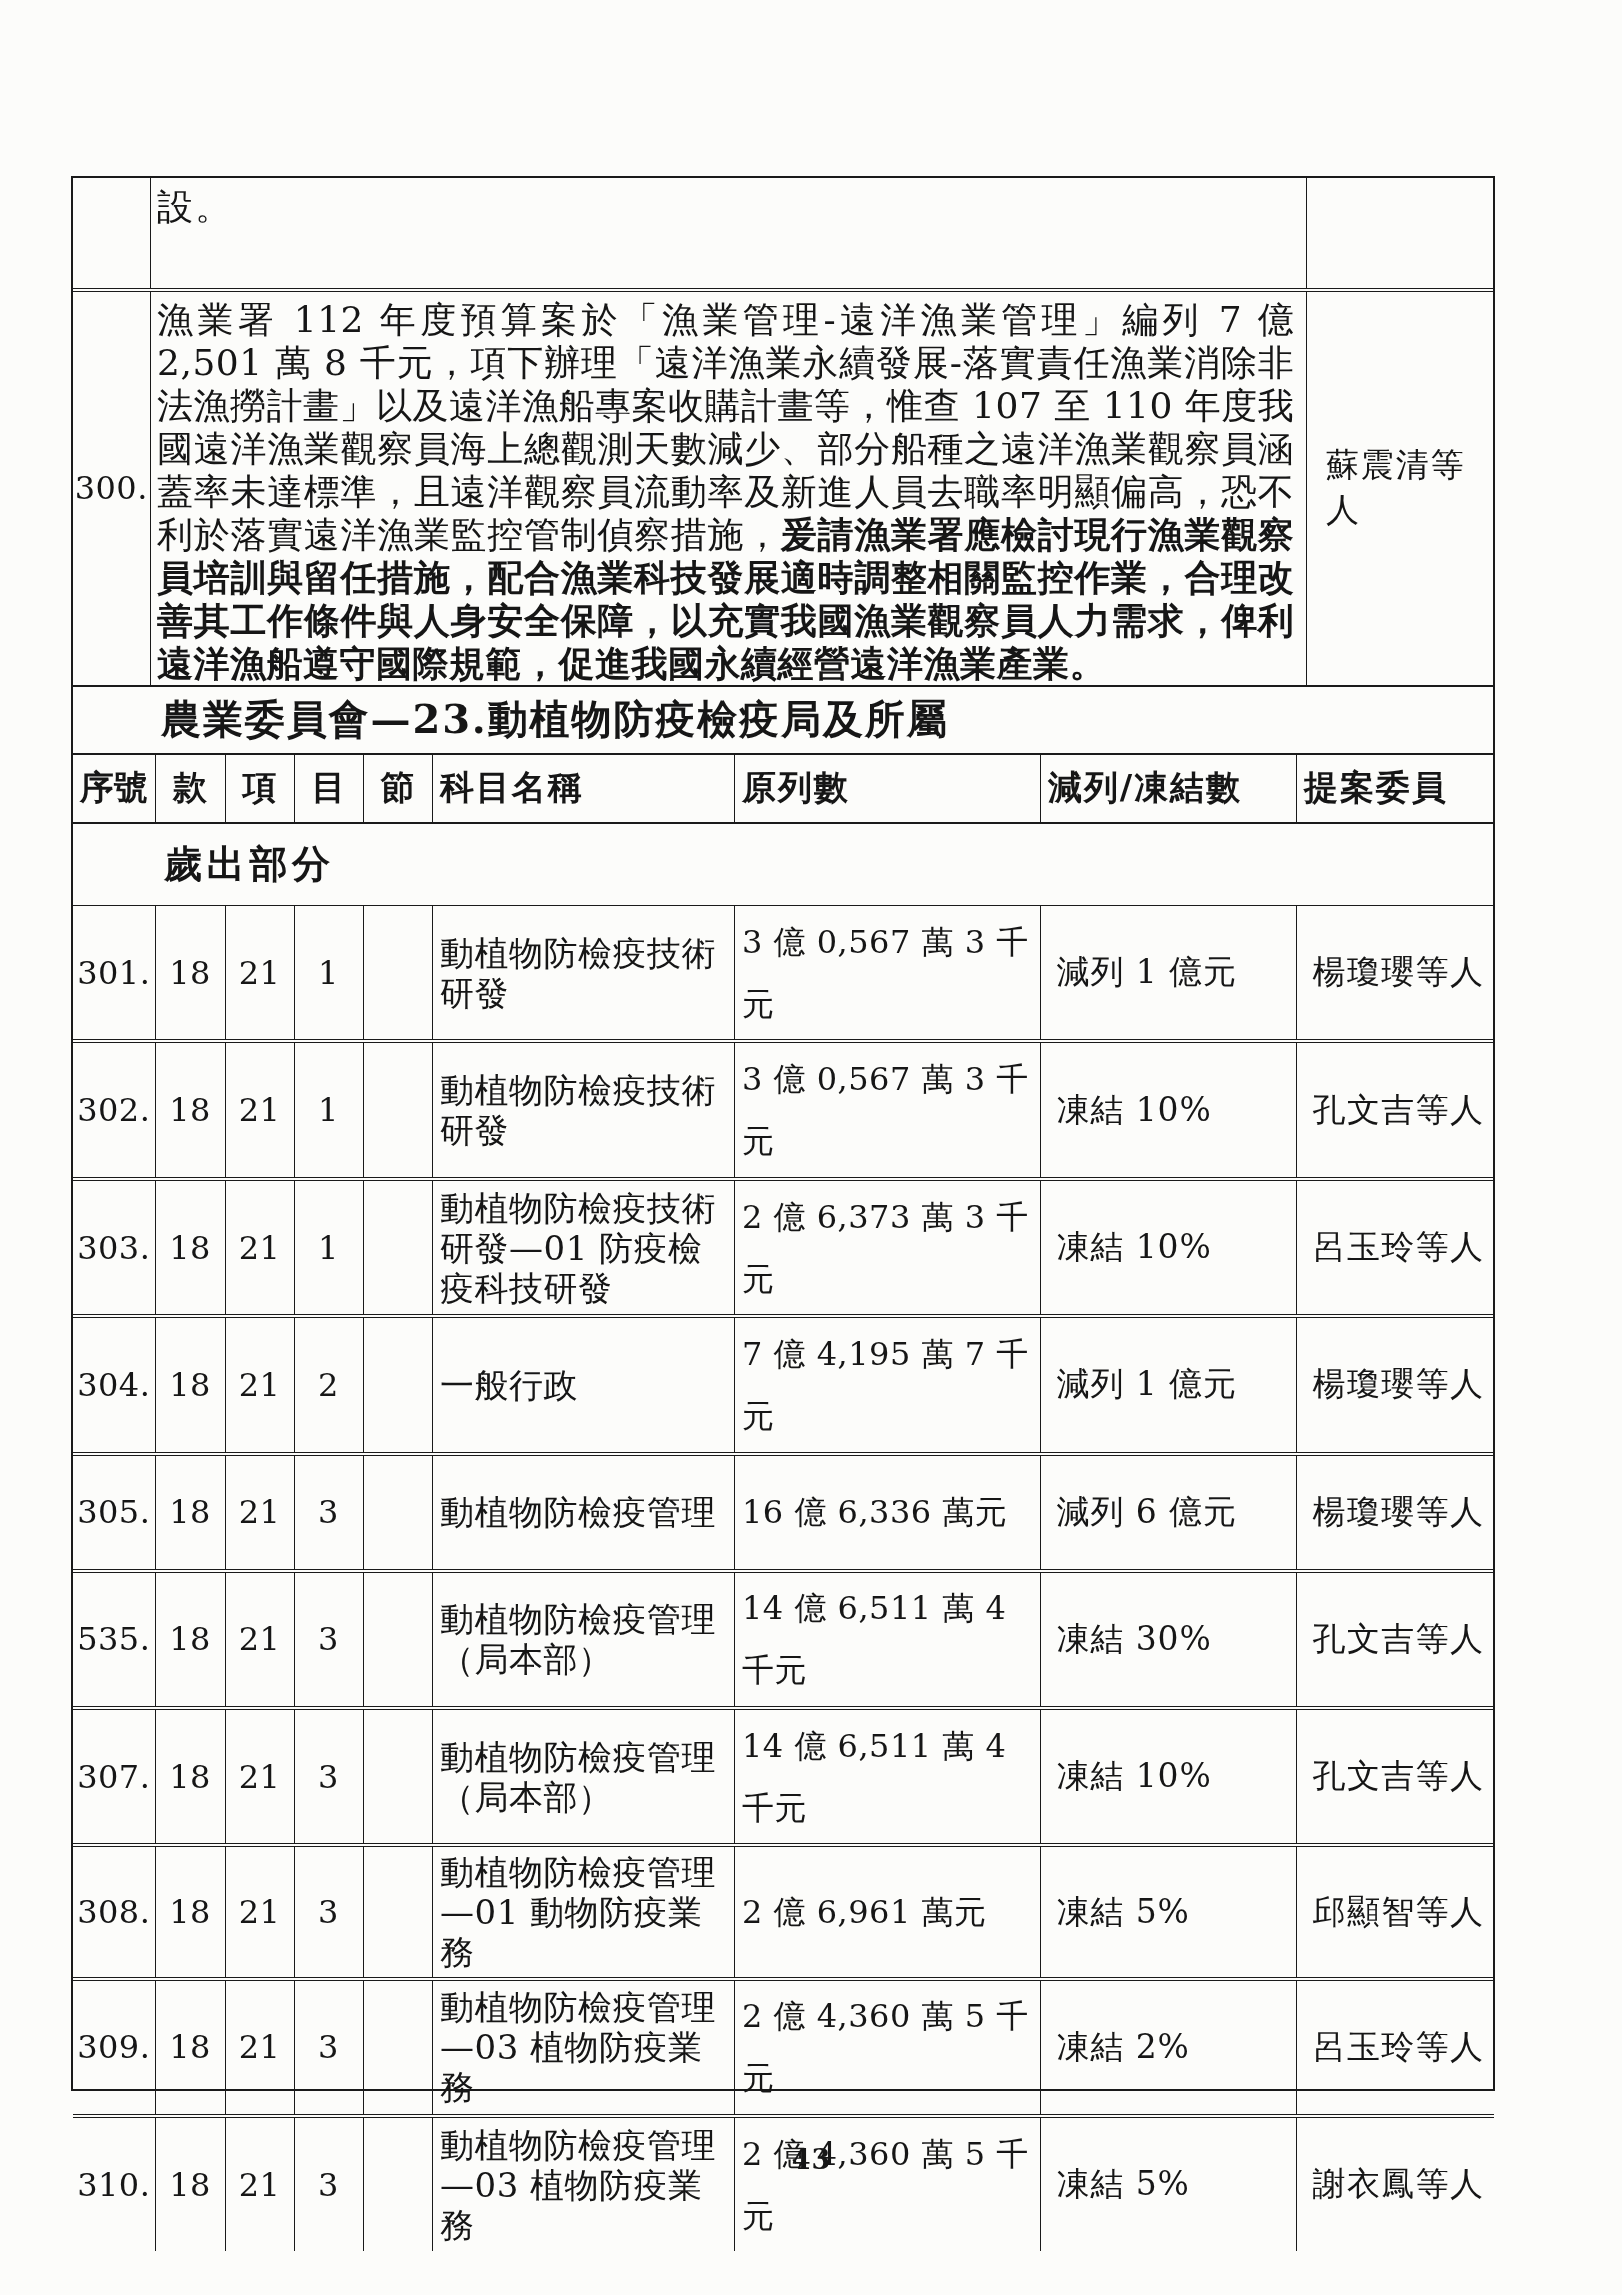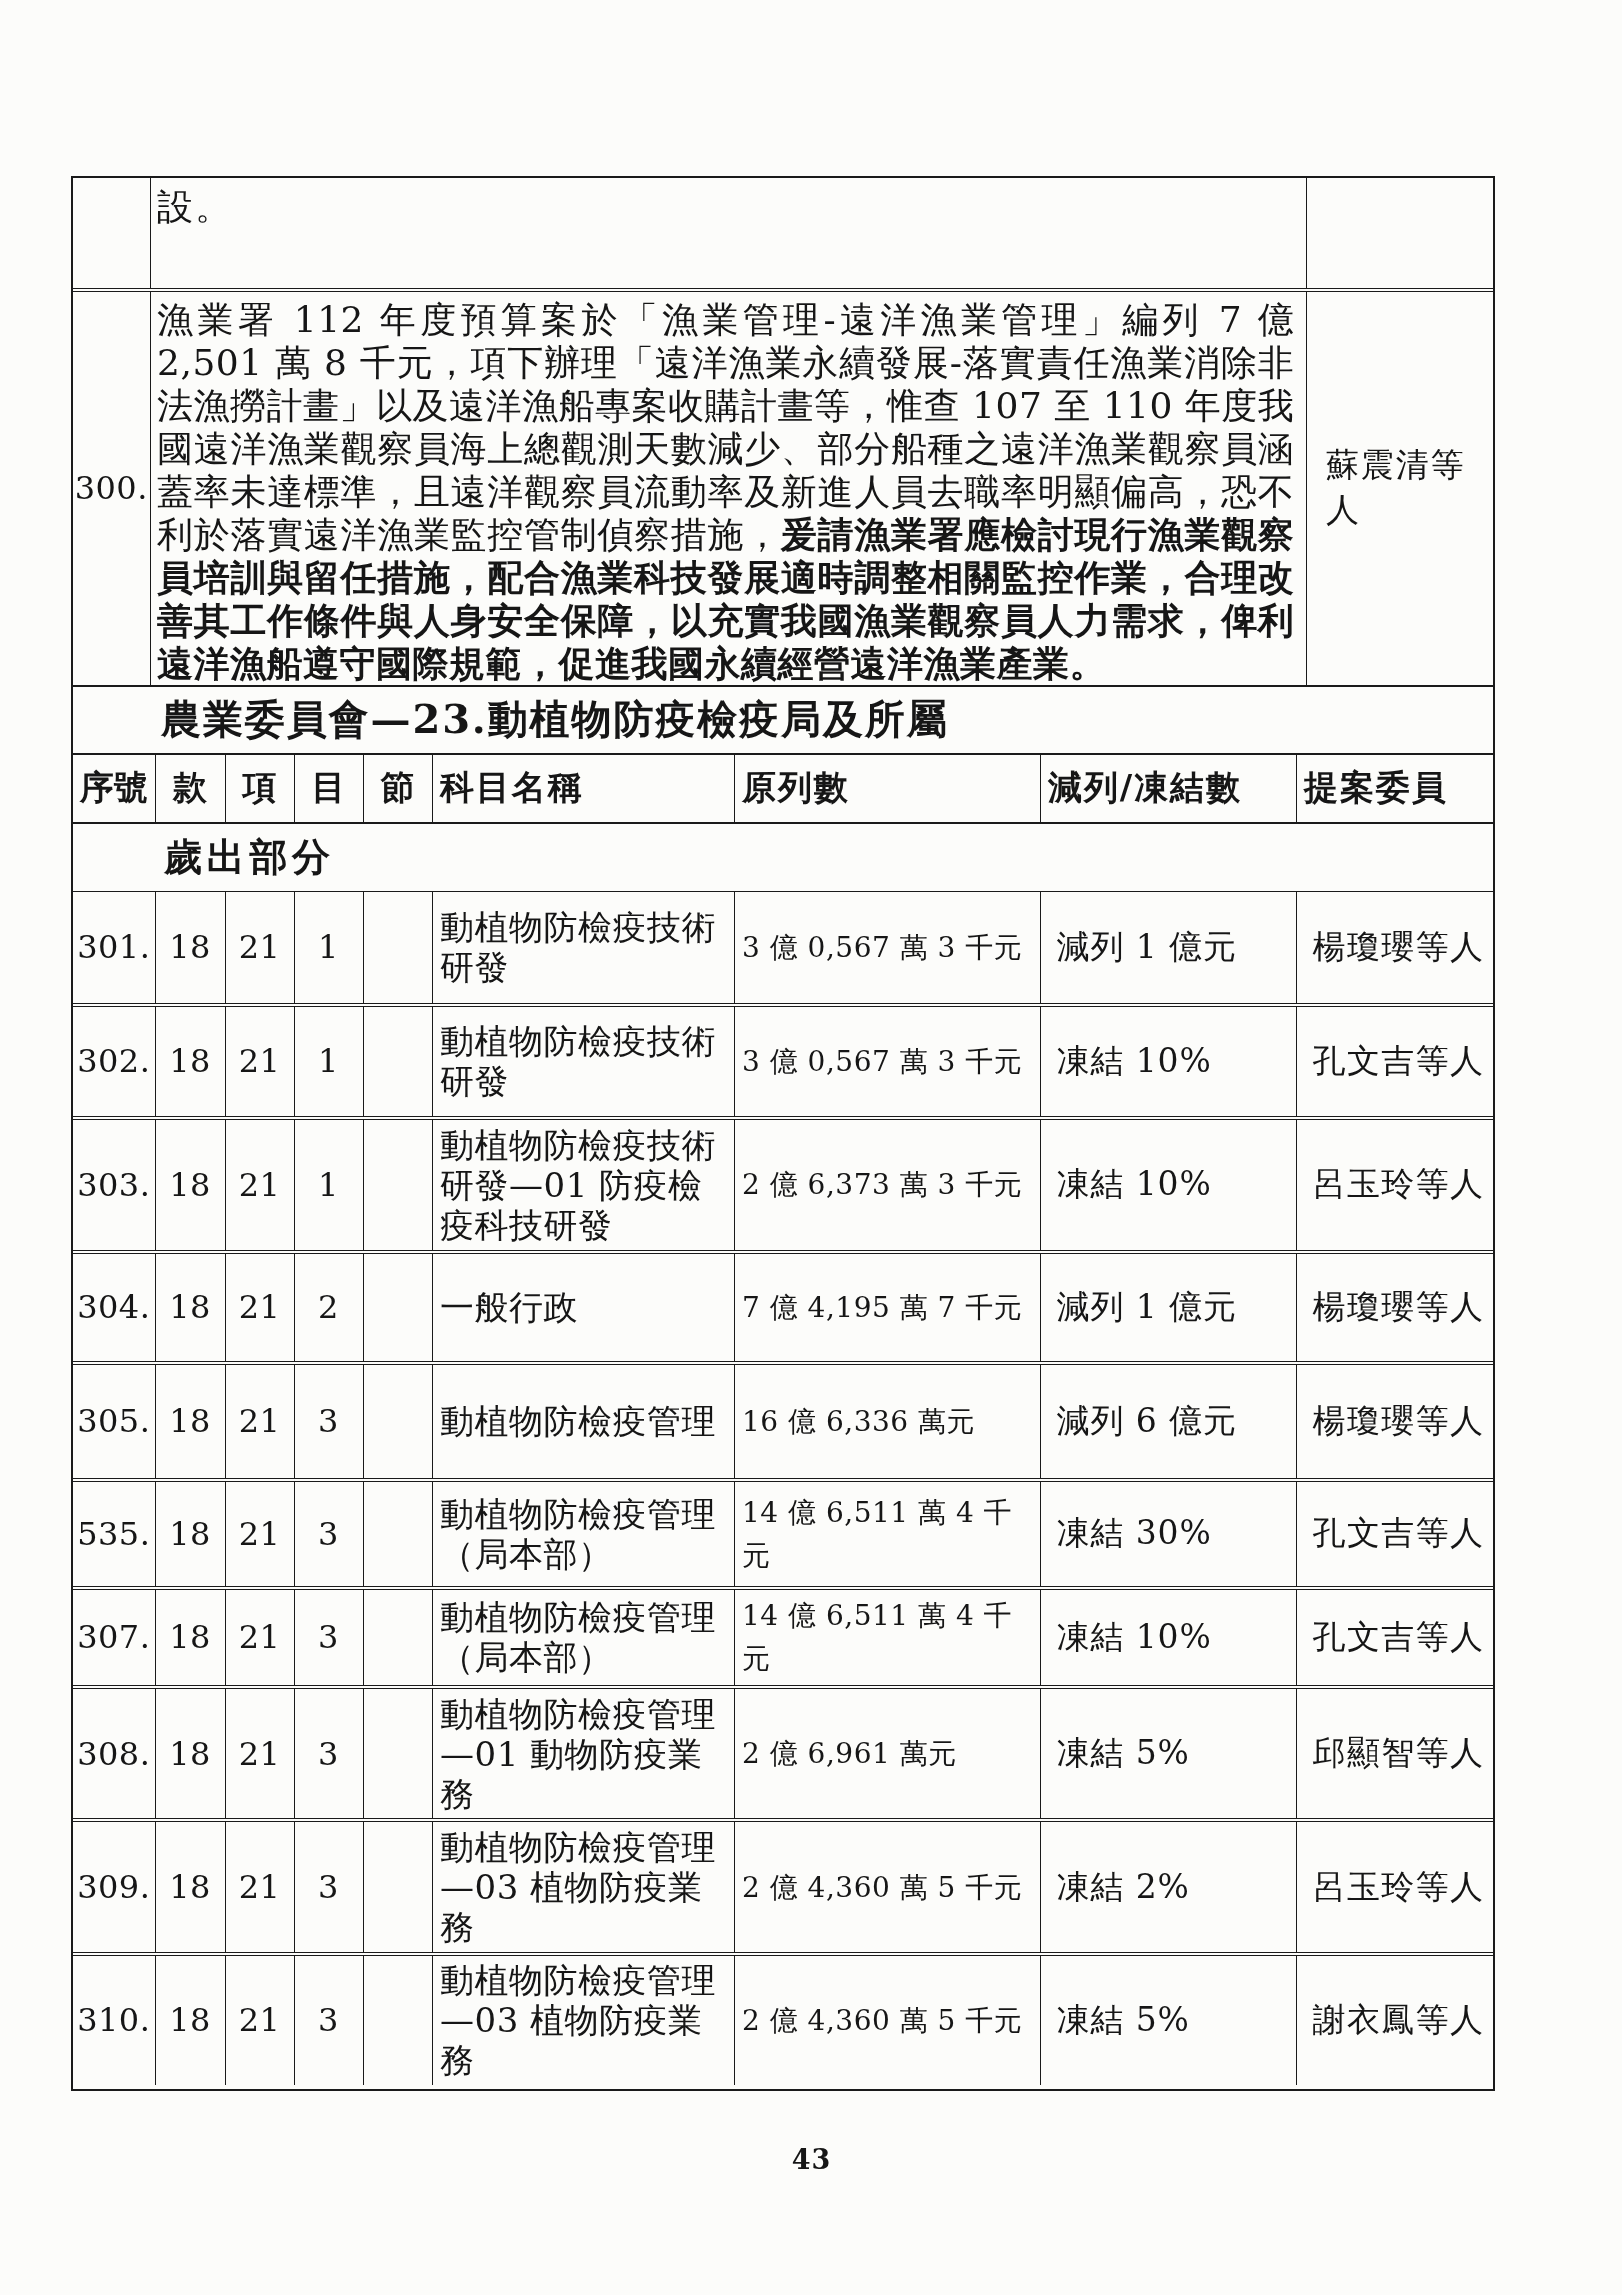--- a/index.html
+++ b/index.html
@@ -44,39 +44,39 @@
   
   .t-budget td{border-right:1.4px solid #1a1a1a;}
   .t-budget td:last-child{border-right:none;}
   .t-budget tr.hdr{height:68px;}
   .t-budget tr.hdr td{
     border-bottom:2.8px solid #1a1a1a;font-weight:bold;font-size:34px;
     letter-spacing:1.9px;
   }
   .t-budget tr.hdr td.h-center{text-align:center;letter-spacing:0;}
   .t-budget tr.hdr td.h-left{padding-left:7.5px;}
-  .t-budget tr.sec{height:69px;}
+  .t-budget tr.sec{height:83px;}
   .t-budget tr.sec td{
     border-bottom:1.4px solid #1a1a1a;font-weight:bold;font-size:38px;
     letter-spacing:4.7px;padding-left:91px;
   }
   .t-budget tr.data td{border-top:4.7px double #1a1a1a;}
   .t-budget tr.data.first td{border-top:none;}
   .t-budget tr.r301,.t-budget tr.r302{height:113px;}
   .t-budget tr.r303{height:134px;}
   .t-budget tr.r304{height:111px;}
   .t-budget tr.r305{height:117px;}
   .t-budget tr.r306{height:108px;}
   .t-budget tr.r307{height:81px;}
   .t-budget tr.r308{height:123px;}
   .t-budget tr.r309{height:124px;}
   .t-budget tr.r310{height:131px;}
   .c-num{text-align:center;font-size:32px;letter-spacing:0.5px;}
   .c-subj{padding:4.7px 3.7px 4.7px 7.5px;font-size:34px;line-height:40px;letter-spacing:0.5px;}
-  .c-amt{padding:4.7px 3.7px 4.7px 7.5px;font-size:28px;line-height:43px;letter-spacing:0.5px;}
+  .c-amt{padding:4.7px 3.7px 4.7px 7.5px;font-size:32px;line-height:62px;letter-spacing:0.5px;}
   .c-act{padding-left:16px;font-size:33px;letter-spacing:0.9px;}
   .c-prop{padding-left:16px;font-size:33px;letter-spacing:1.4px;}
 
   
   .pagenum{
     position:absolute;left:0;right:0;top:2144px;text-align:center;
     font-size:27px;font-weight:bold;letter-spacing:0.9px;
   }
 </style>
 </head>

